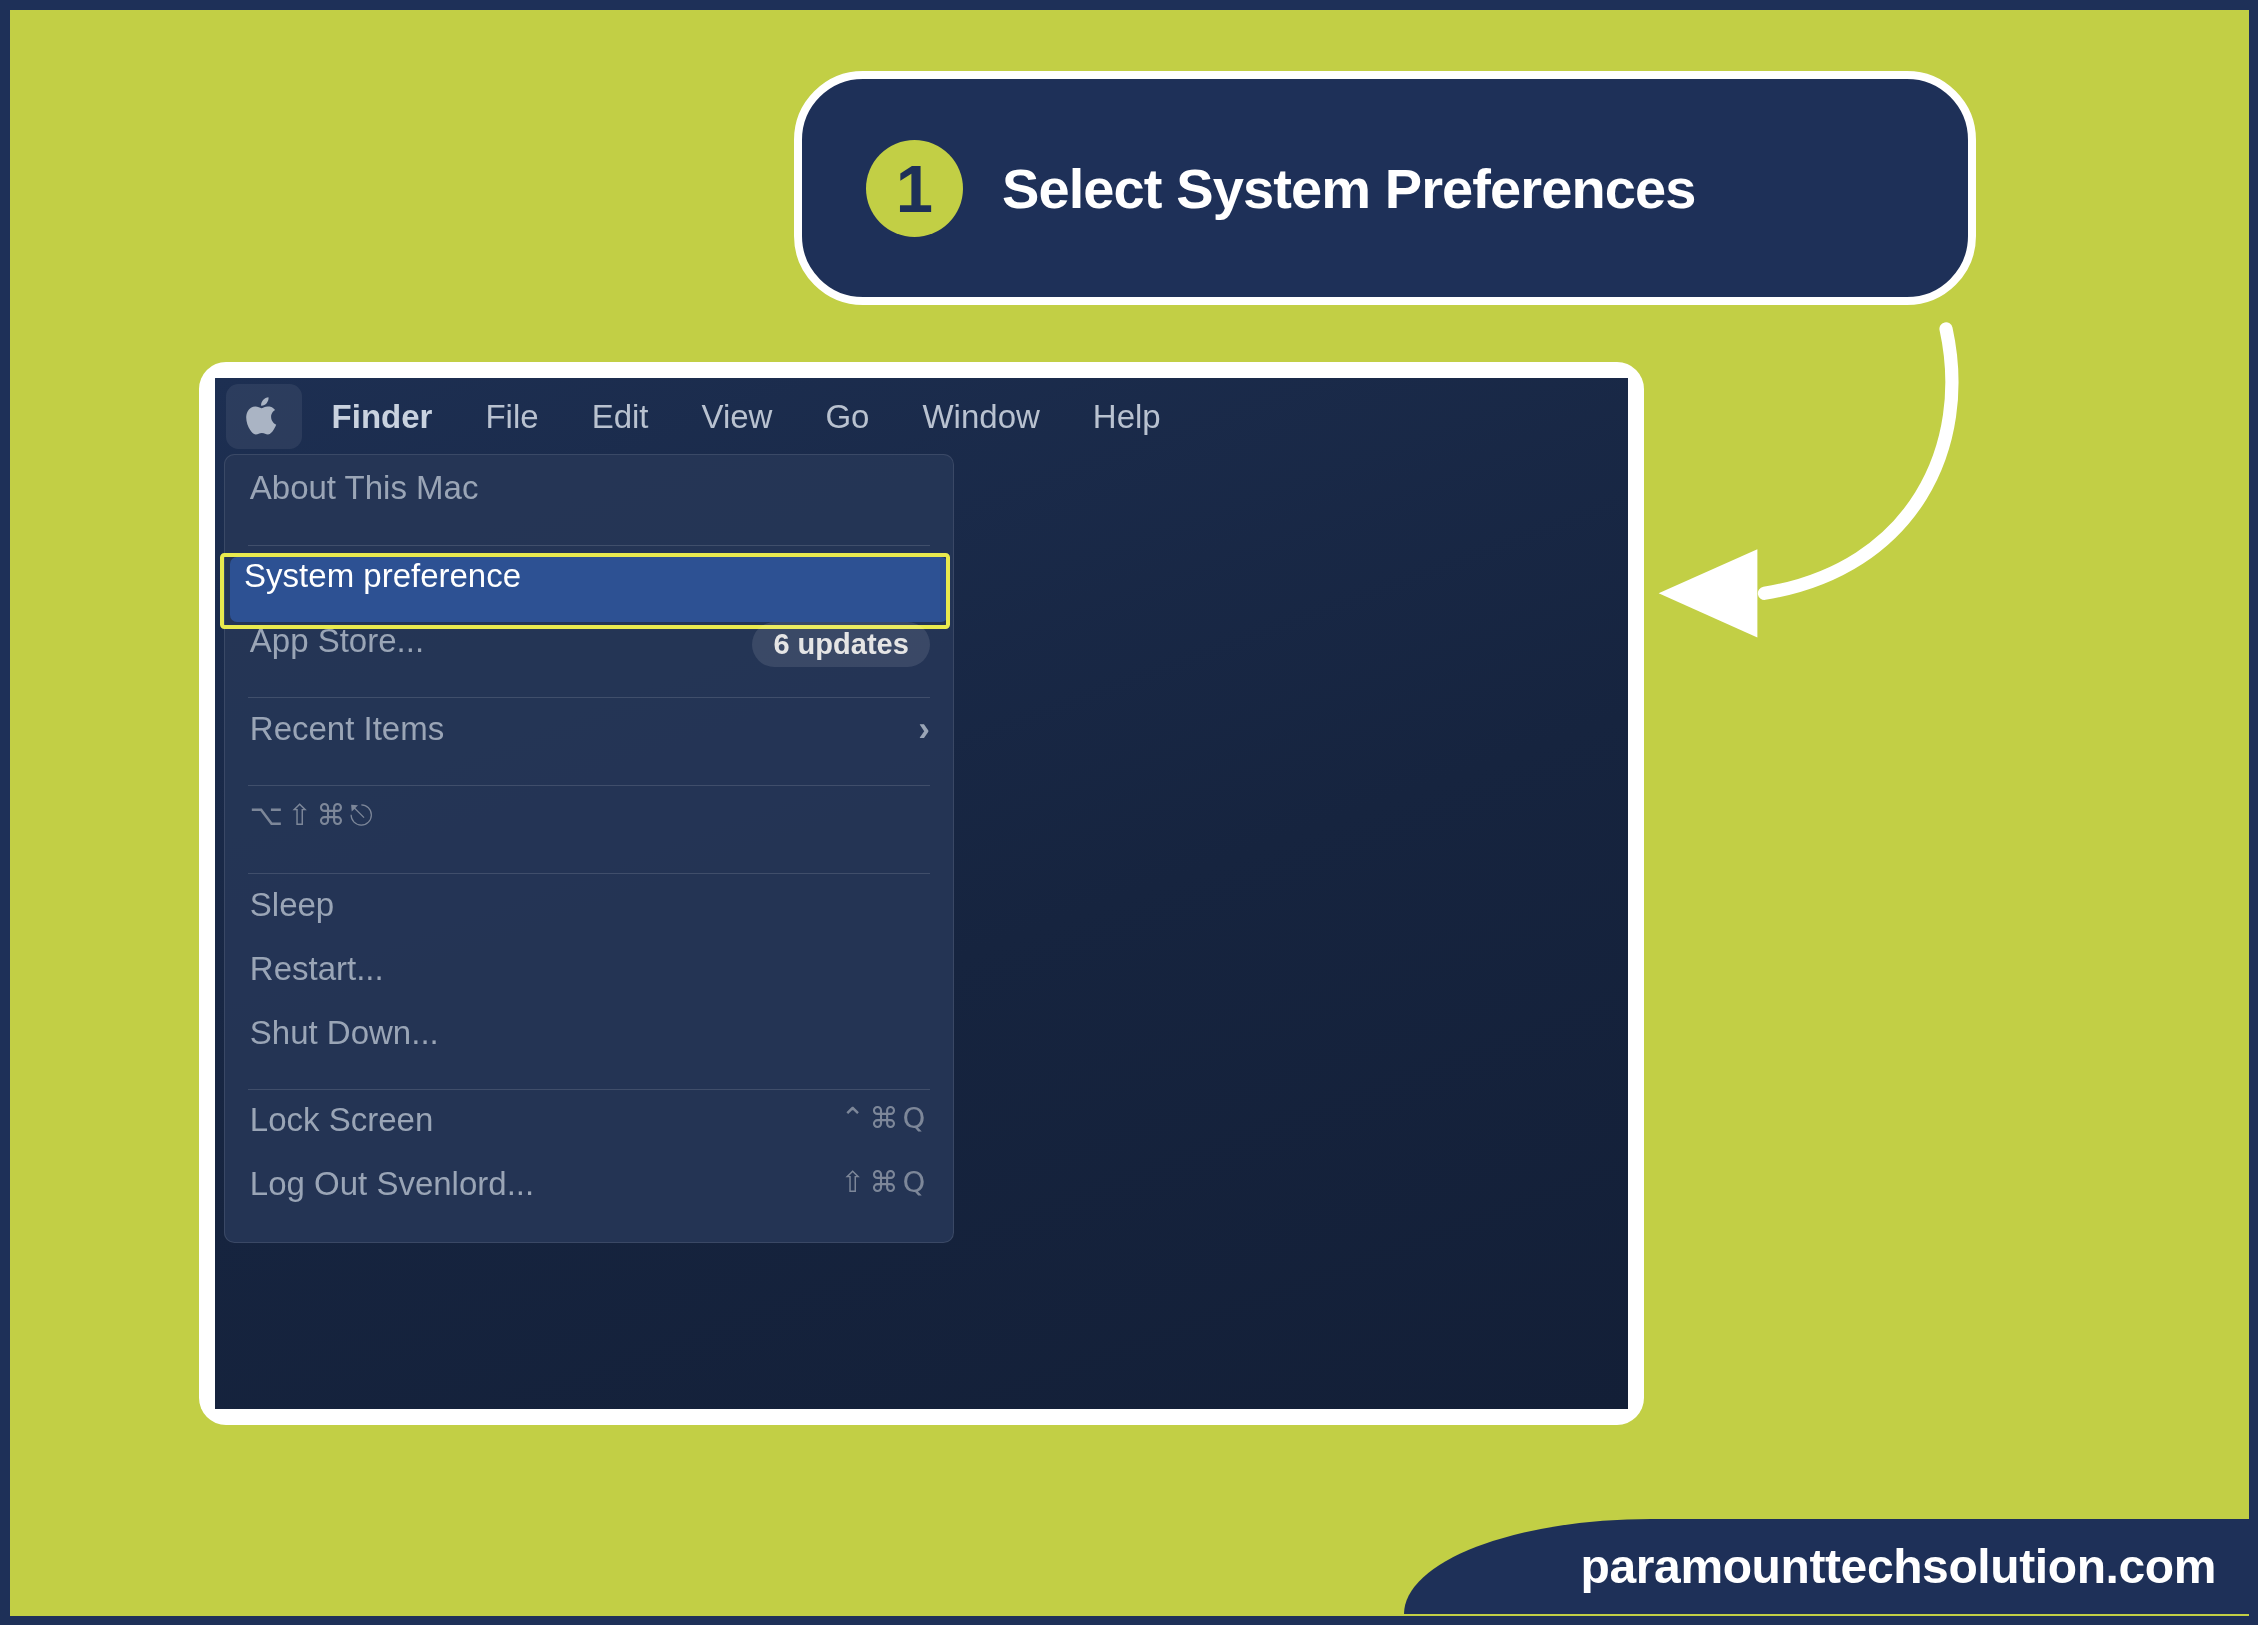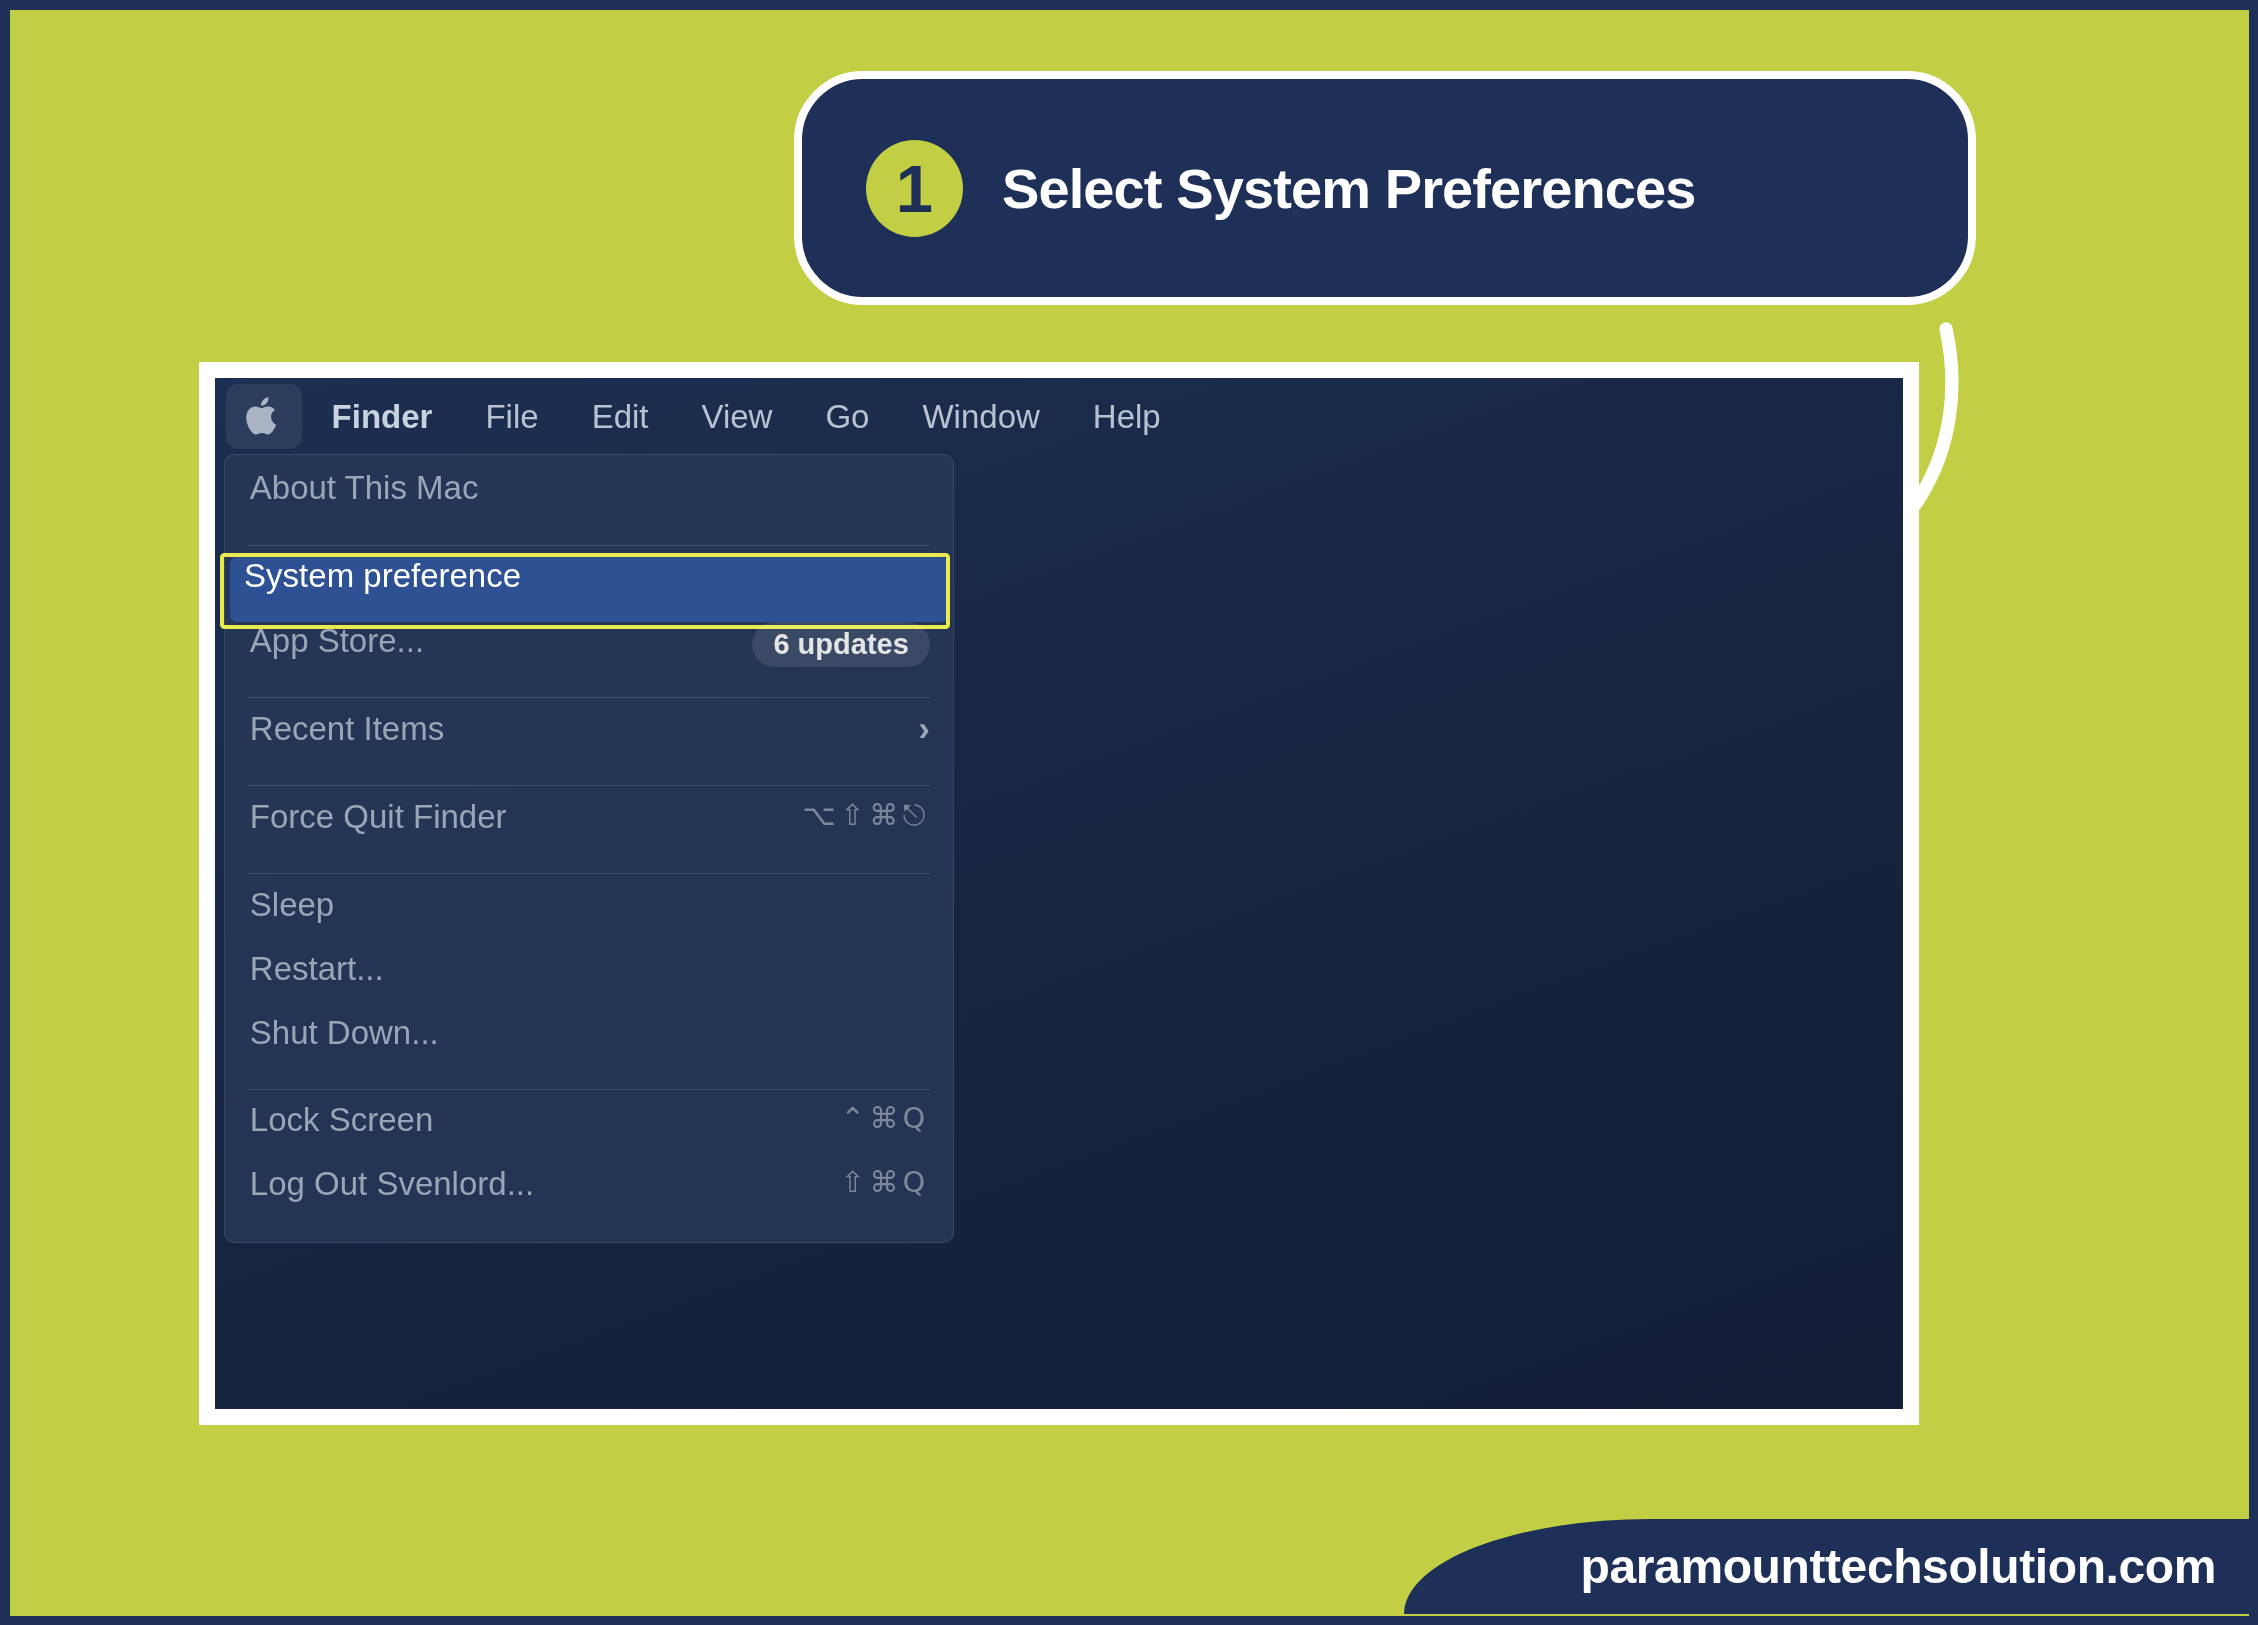--- a/index.html
+++ b/index.html
@@ -71,24 +71,25 @@
     position: absolute;
     left: 1623px; top: 313px;
     width: 371px; height: 335px;
     pointer-events: none;
   }
 
   
   #frame {
     position: absolute;
     left: 199px; top: 362px;
-    width: 1720px; height: 1063px;
+    width: 1445px; height: 1063px;
     background: #ffffff;
     box-sizing: border-box;
     padding: 16px;
+    border-radius: 27px;
   }
   #screen {
     position: relative;
     width: 100%; height: 100%;
     background:
       linear-gradient(118deg, rgba(255,255,255,.045) 0 0.9px, transparent 0.9px 39px),
       linear-gradient(160deg, #1d2f52 0%, #16243f 55%, #131f37 100%);
     overflow: hidden;
   }
 
@@ -278,21 +279,20 @@
         <div class="sep"></div>
 
         <div class="mi">
           <span class="label">Recent Items</span>
           <span class="chevron">›</span>
         </div>
 
         <div class="sep"></div>
 
         <div class="mi">
-          <span class="label">Force Quit Finder</span>
           <span class="shortcut">⌥⇧⌘⎋</span>
         </div>
 
         <div class="sep"></div>
 
         <div class="mi">
           <span class="label">Sleep</span>
         </div>
         <div class="mi">
           <span class="label">Restart...</span>

